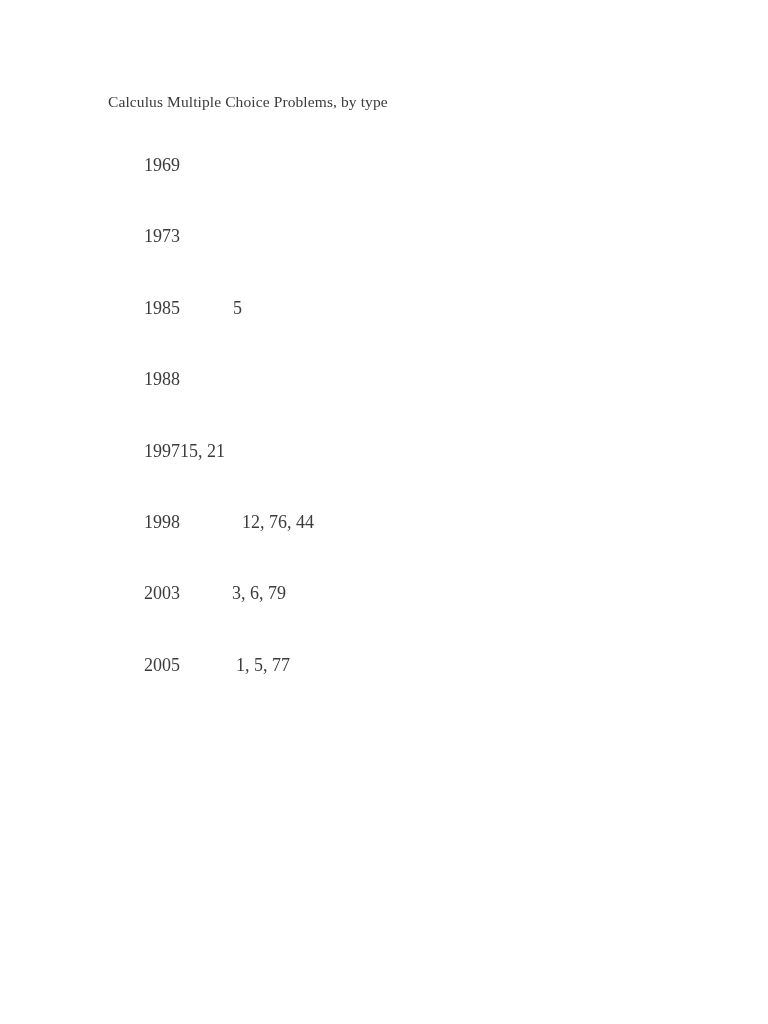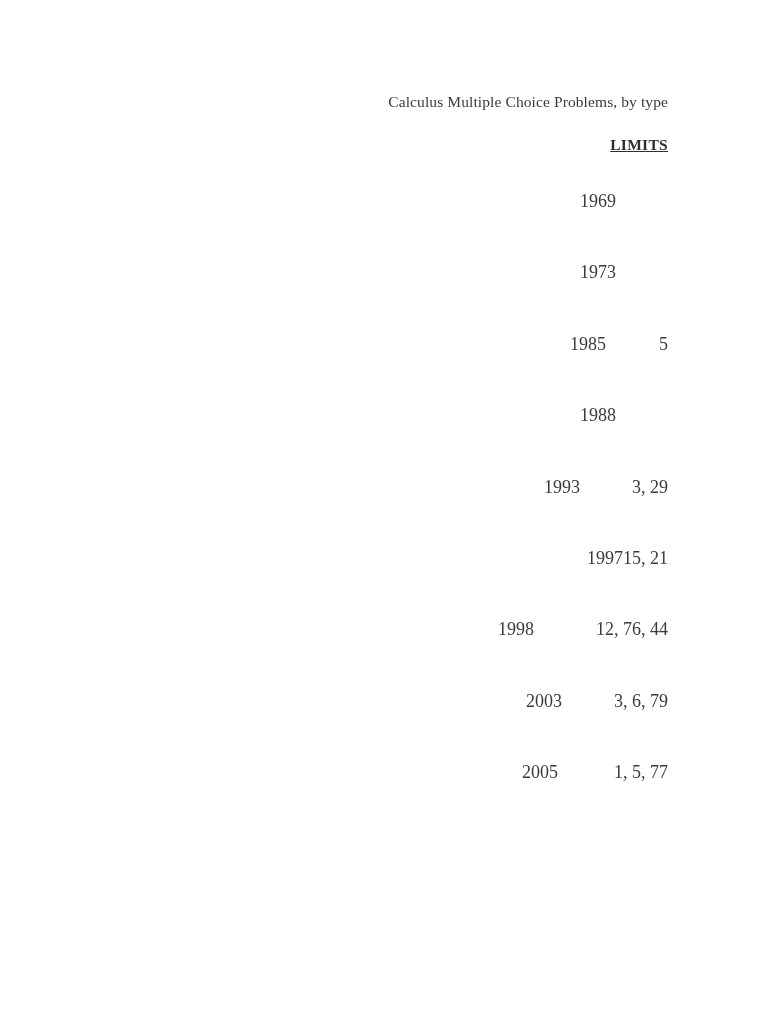--- a/index.html
+++ b/index.html
@@ -13,21 +13,20 @@
     overflow: hidden;
     font-family: "Liberation Serif", "DejaVu Serif", serif;
     color: #3b3b3b;
     -webkit-font-smoothing: antialiased;
   }
   .page {
     position: relative;
     width: 768px;
     height: 1024px;
     background: #ffffff;
-    text-align: right;
   }
   .doc-body {
     position: absolute;
     left: 108px;
     top: 92px;
     width: 560px;
   }
   .doc-title {
     font-size: 15.5px;
     line-height: 20px;
@@ -68,37 +67,33 @@
   }
 </style>
 </head>
 <body>
 
 <div class="page">
   <div class="doc-body">
 
     <p class="doc-title">Calculus Multiple Choice Problems, by type</p>
 
-    <p class="section-heading">LIMITS</p>
 
     <ul class="year-list">
       <li class="year-row">
         <span class="year-label">1969</span><span class="problem-numbers" style="margin-left: 52px;"></span>
       </li>
       <li class="year-row">
         <span class="year-label">1973</span><span class="problem-numbers" style="margin-left: 52px;"></span>
       </li>
       <li class="year-row">
         <span class="year-label">1985</span><span class="problem-numbers" style="margin-left: 53px;">5</span>
       </li>
       <li class="year-row">
         <span class="year-label">1988</span><span class="problem-numbers" style="margin-left: 52px;"></span>
-      </li>
-      <li class="year-row">
-        <span class="year-label">1993</span><span class="problem-numbers" style="margin-left: 52px;">3, 29</span>
       </li>
       <li class="year-row">
         <span class="year-label">1997</span><span class="problem-numbers" style="">15, 21</span>
       </li>
       <li class="year-row">
         <span class="year-label">1998</span><span class="problem-numbers" style="margin-left: 62px;">12, 76, 44</span>
       </li>
       <li class="year-row">
         <span class="year-label">2003</span><span class="problem-numbers" style="margin-left: 52px;">3, 6, 79</span>
       </li>

